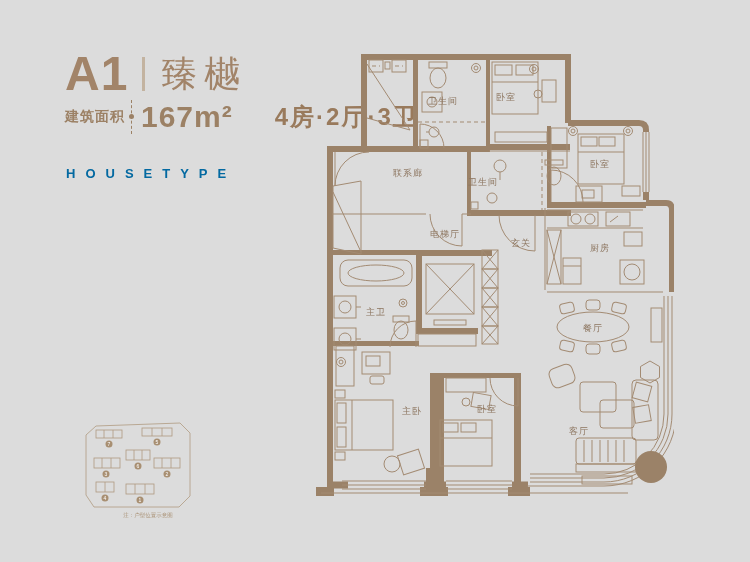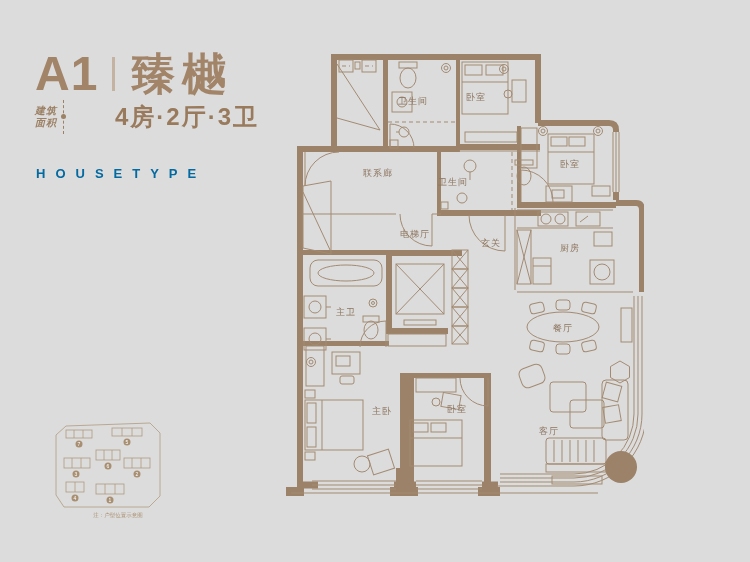--- a/index.html
+++ b/index.html
@@ -1,24 +1,24 @@
 <!DOCTYPE html>
 <html><head>
 <meta charset="utf-8">
 <style>
   html,body{margin:0;padding:0;background:#dcdcdc;}
   .canvas{position:relative;width:644px;height:562px;background:#dcdcdc;overflow:hidden;
-          font-family:"Liberation Sans",sans-serif;}
+          font-family:"Liberation Sans",sans-serif;margin-left:30px;}
   
   .title-row{position:absolute;left:35px;top:50px;display:flex;align-items:center;color:#a28469;}
   .unit-code{font-size:48px;font-weight:bold;letter-spacing:1px;line-height:1;}
   .tdiv{width:3px;height:34px;background:#c3b3a0;margin:0 16px 0 14px;}
-  .unit-name{font-size:44px;font-weight:bold;letter-spacing:7px;line-height:1;}
+  .unit-name{font-size:36px;font-weight:normal;letter-spacing:7px;line-height:1;}
   .spec-row{position:absolute;left:35px;top:100px;display:flex;align-items:center;color:#9c8165;}
-  .mini{display:flex;flex-direction:column;font-size:10px;font-weight:bold;line-height:1.25;letter-spacing:1px;font-style:italic;}
+  .mini{display:flex;flex-direction:row;font-size:14px;font-weight:bold;line-height:1.25;letter-spacing:1px;}
   .mdiv{height:34px;border-left:1px dashed #9c8165;margin:0 9px 0 6px;position:relative;}
   .mdiv::after{content:"";position:absolute;left:-3px;top:14px;width:5px;height:5px;border-radius:50%;background:#9c8165;}
   .aval{font-size:30px;font-weight:600;letter-spacing:1px;}
   .lspec{font-size:24px;font-weight:bold;margin-left:42px;letter-spacing:2px;color:#997a5c;}
   .housetype{position:absolute;left:36px;top:166px;font-size:13px;font-weight:bold;
              letter-spacing:10px;color:#0369a1;}
   
   .compass{position:absolute;left:682px;top:50px;width:30px;display:flex;flex-direction:column;align-items:center;color:#9c8165;}
   .nlabel{font-size:11px;letter-spacing:1px;}
   .cnote{writing-mode:vertical-rl;font-size:6.5px;letter-spacing:1px;color:#a58f77;margin-top:8px;}
@@ -45,20 +45,21 @@
     <span class="tdiv"></span>
     <span class="unit-name">臻樾</span>
   </div>
 
   <div class="spec-row">
     <div class="mini">
       <span>建筑</span>
       <span>面积</span>
     </div>
     <div class="mdiv"></div>
+    <div class="aval">167m²</div>
     <div class="lspec">4房·2厅·3卫</div>
   </div>
 
   <div class="housetype">HOUSETYPE</div>
 
   <div class="compass">
     <span class="nlabel">N</span>
     <svg width="22" height="22" style="position:static">
       <circle cx="11" cy="12" r="8.5" class="ln"></circle>
       <path d="M11,2 L14.8,16 L11,12 L7.2,16 Z" fill="#9c8165"></path>

